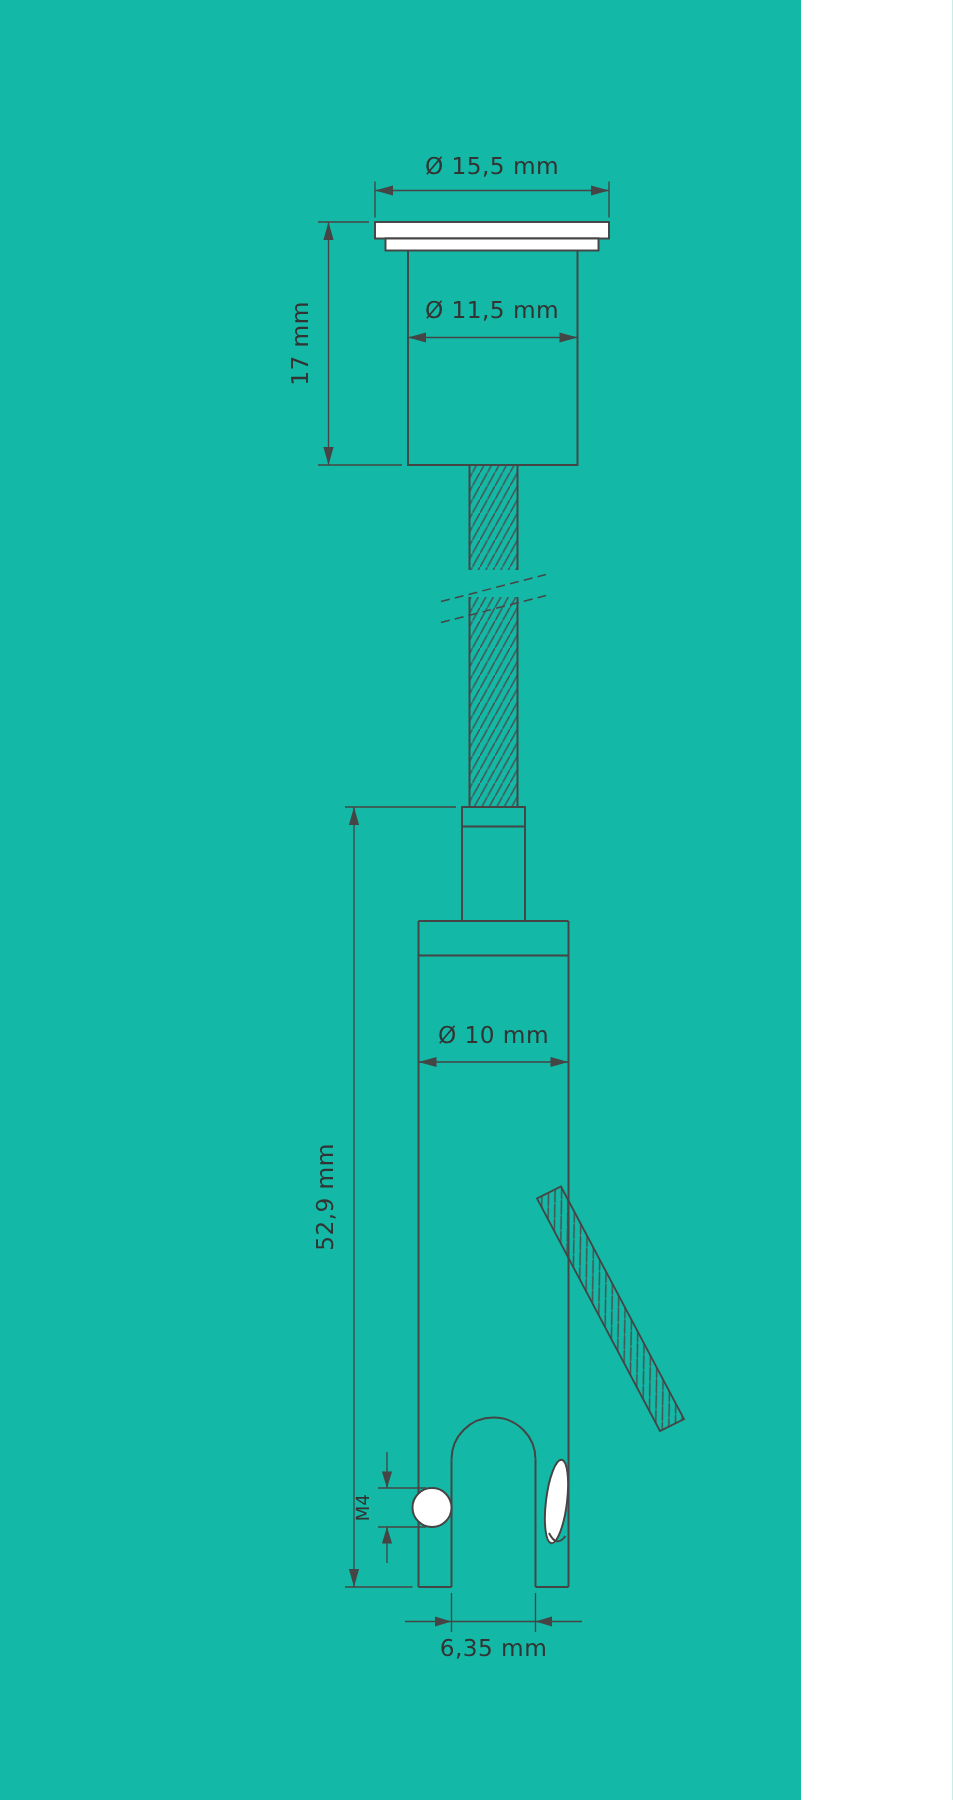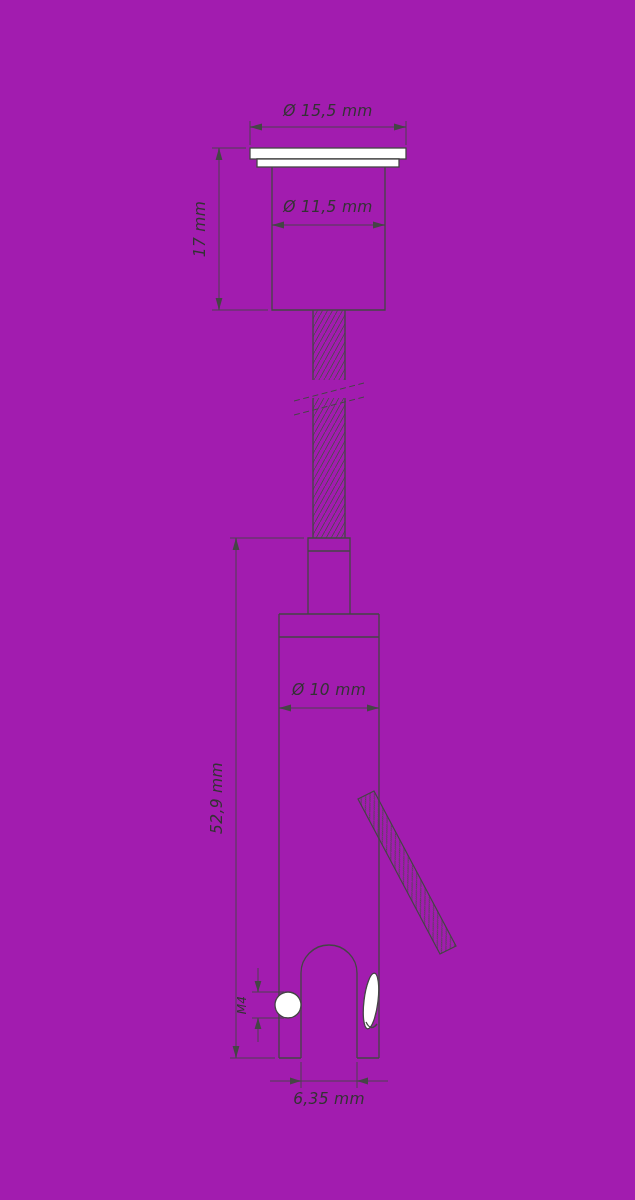--- a/index.html
+++ b/index.html
@@ -2,25 +2,24 @@
 <html><head>
 <meta charset="utf-8">
 <style>
   html, body {
     margin: 0;
     padding: 0;
     background: #ffffff;
   }
   .canvas {
     position: relative;
-    width: 635px;
+    width: 534px;
     height: 1200px;
-    background: #a21caf;
+    background: #14b8a6;
     overflow: hidden;
-    font-style: italic;
   }
   svg {
     display: block;
   }
   svg text {
     font-family: "DejaVu Sans", "Liberation Sans", sans-serif;
     fill: #333333;
   }
   .dim-label { font-size: 15.5px; letter-spacing: 0.3px; }
   .dim-label-small { font-size: 12px; letter-spacing: 0.2px; }

